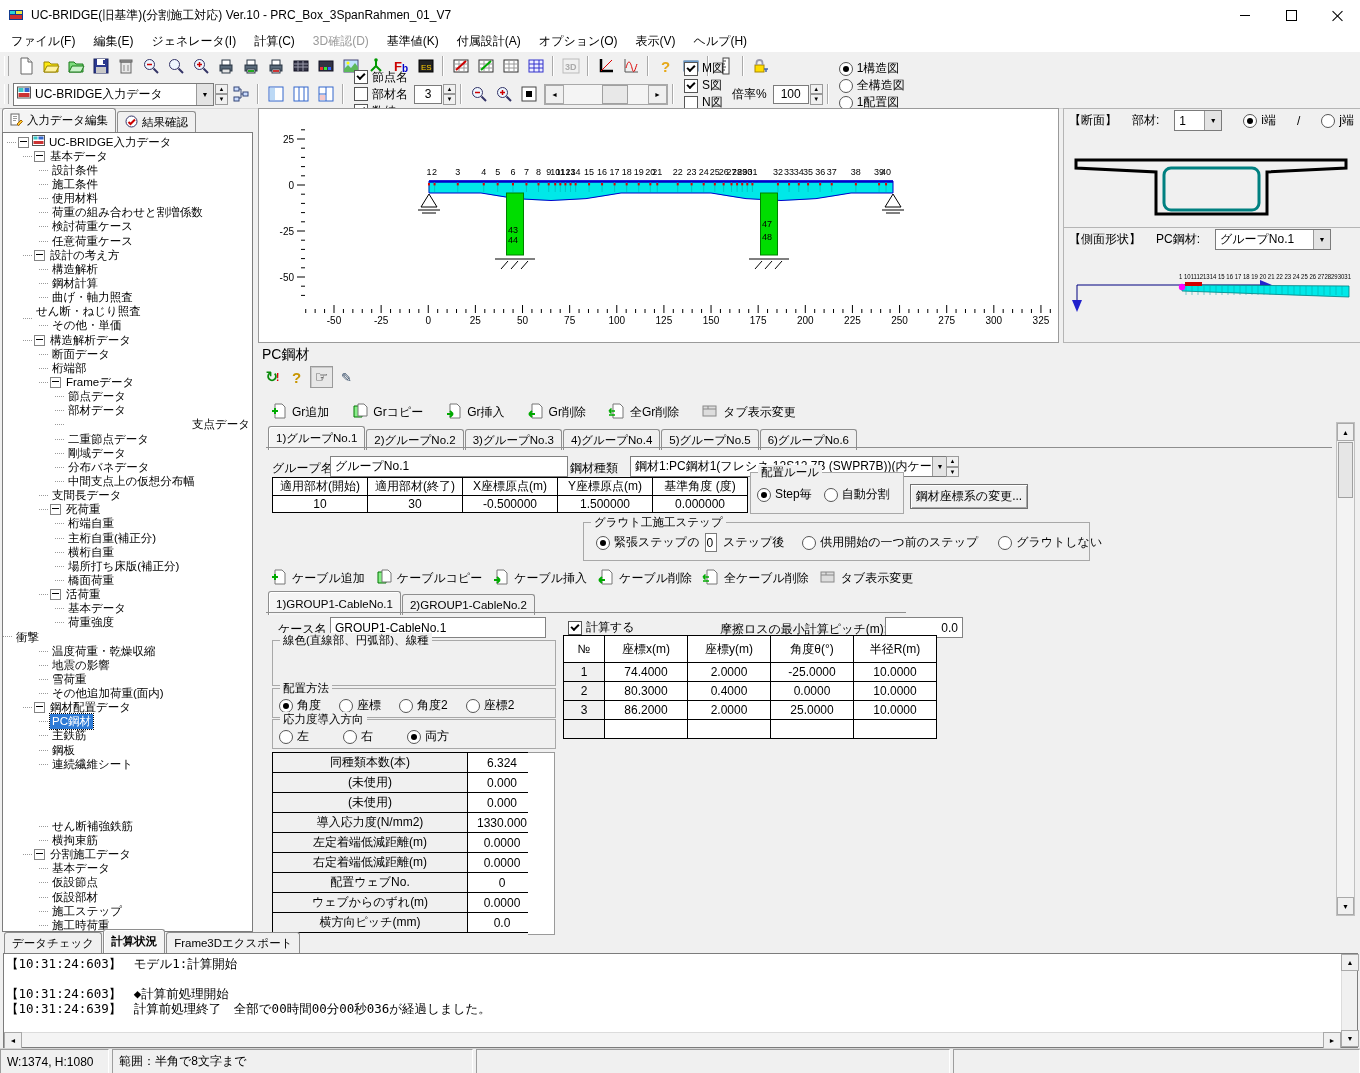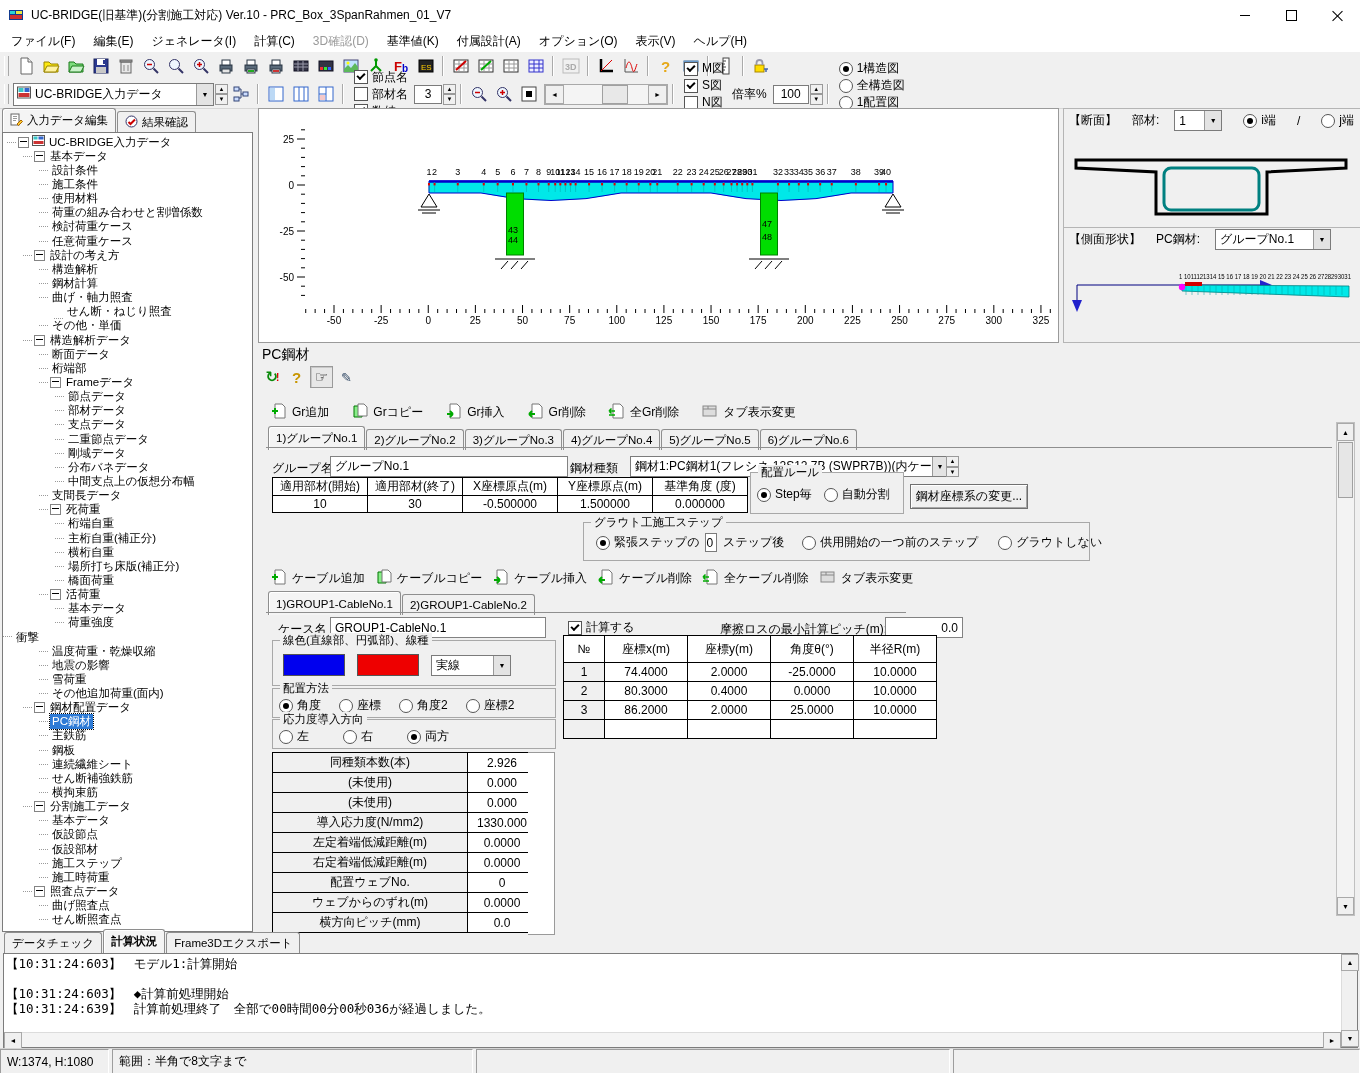--- a/index.html
+++ b/index.html
@@ -540,21 +540,21 @@
       <span class="tlabel">構造解析</span>
     </div>
     <div class="trow" style="padding-left: 36px;">
       <span class="stub"></span>
       <span class="tlabel">鋼材計算</span>
     </div>
     <div class="trow" style="padding-left: 36px;">
       <span class="stub"></span>
       <span class="tlabel">曲げ・軸力照査</span>
     </div>
-    <div class="trow" style="padding-left: 51px; align-items: flex-end;">
+    <div class="trow" style="padding-left: 20px; align-items: flex-end;">
       <span class="stub"></span>
       <span class="tlabel">せん断・ねじり照査</span>
     </div>
     <div class="trow" style="padding-left: 36px;">
       <span class="stub"></span>
       <span class="tlabel">その他・単価</span>
     </div>
     <div class="trow" style="padding-left: 20px;">
       <span class="stub"></span>
       <span class="toggle"></span>
@@ -574,21 +574,21 @@
       <span class="tlabel">Frameデータ</span>
     </div>
     <div class="trow" style="padding-left: 52px;">
       <span class="stub"></span>
       <span class="tlabel">節点データ</span>
     </div>
     <div class="trow" style="padding-left: 52px;">
       <span class="stub"></span>
       <span class="tlabel">部材データ</span>
     </div>
-    <div class="trow" style="padding-left: 52px;">
+    <div class="trow" style="padding-left: 52px; justify-content: space-between;">
       <span class="stub"></span>
       <span class="tlabel">支点データ</span>
     </div>
     <div class="trow" style="padding-left: 52px;">
       <span class="stub"></span>
       <span class="tlabel">二重節点データ</span>
     </div>
     <div class="trow" style="padding-left: 52px;">
       <span class="stub"></span>
       <span class="tlabel">剛域データ</span>
@@ -677,21 +677,21 @@
       <span class="tlabel">主鉄筋</span>
     </div>
     <div class="trow" style="padding-left: 36px;">
       <span class="stub"></span>
       <span class="tlabel">鋼板</span>
     </div>
     <div class="trow" style="padding-left: 36px;">
       <span class="stub"></span>
       <span class="tlabel">連続繊維シート</span>
     </div>
-    <div class="trow" style="padding-left: 36px;">
+    <div class="trow" style="padding-left: 36px; margin-top: 48px;">
       <span class="stub"></span>
       <span class="tlabel">せん断補強鉄筋</span>
     </div>
     <div class="trow" style="padding-left: 36px;">
       <span class="stub"></span>
       <span class="tlabel">横拘束筋</span>
     </div>
     <div class="trow" style="padding-left: 20px;">
       <span class="stub"></span>
       <span class="toggle"></span>
@@ -1270,28 +1270,20 @@
   <div class="inp" style="left:72px;top:273px;width:206px;height:19px">GROUP1-CableNo.1</div>
   <span class="opt abs" style="left:304px;top:275px">
       <span class="cbx on"></span>
       <span>計算する</span>
     </span>
   <div class="lbl" style="left:462px;top:277px">摩擦ロスの最小計算ピッチ(m):</div>
   <div class="inp" style="left:627px;top:273px;width:68px;height:19px;justify-content:flex-end">0.0</div>
 
   <div class="gb" style="left:14px;top:296px;width:282px;height:44px">
     <span class="lg">線色(直線部、円弧部)、線種</span>
-    <div style="display:flex;align-items:center;margin-top:13px;padding-left:10px;gap:12px">
-      <div id="swatch1" style="width: 60px; height: 20px; border: 1px solid rgb(85, 85, 85); background: rgb(0, 0, 238);"></div>
-      <div id="swatch2" style="width: 60px; height: 20px; border: 1px solid rgb(85, 85, 85); background: rgb(238, 0, 0);"></div>
-      <div class="sel3d" style="width:74px;height:19px">
-        <span>実線</span>
-        <span class="darrow">▼</span>
-      </div>
-    </div>
   </div>
 
   <div class="gb" style="left:14px;top:344px;width:282px;height:28px">
     <span class="lg">配置方法</span>
     <div id="layoutRadios" style="display:flex;margin-top:8px;padding-left:2px">
         <span class="opt" style="margin:0 14px 0 4px">
           <span class="rb on"></span>
           <span>角度</span>
         </span>
         <span class="opt" style="margin:0 14px 0 4px">
@@ -1325,21 +1317,21 @@
           <span>両方</span>
         </span>
       </div>
   </div>
 
   <div class="abs" style="left:14px;top:408px" id="propsHost">
       <table class="grid props">
         <tbody>
           <tr>
             <td class="k">同種類本数(本)</td>
-            <td class="v">2.926</td>
+            <td class="v">6.324</td>
           </tr>
           <tr>
             <td class="k">(未使用)</td>
             <td class="v">0.000</td>
           </tr>
           <tr>
             <td class="k">(未使用)</td>
             <td class="v">0.000</td>
           </tr>
           <tr>

